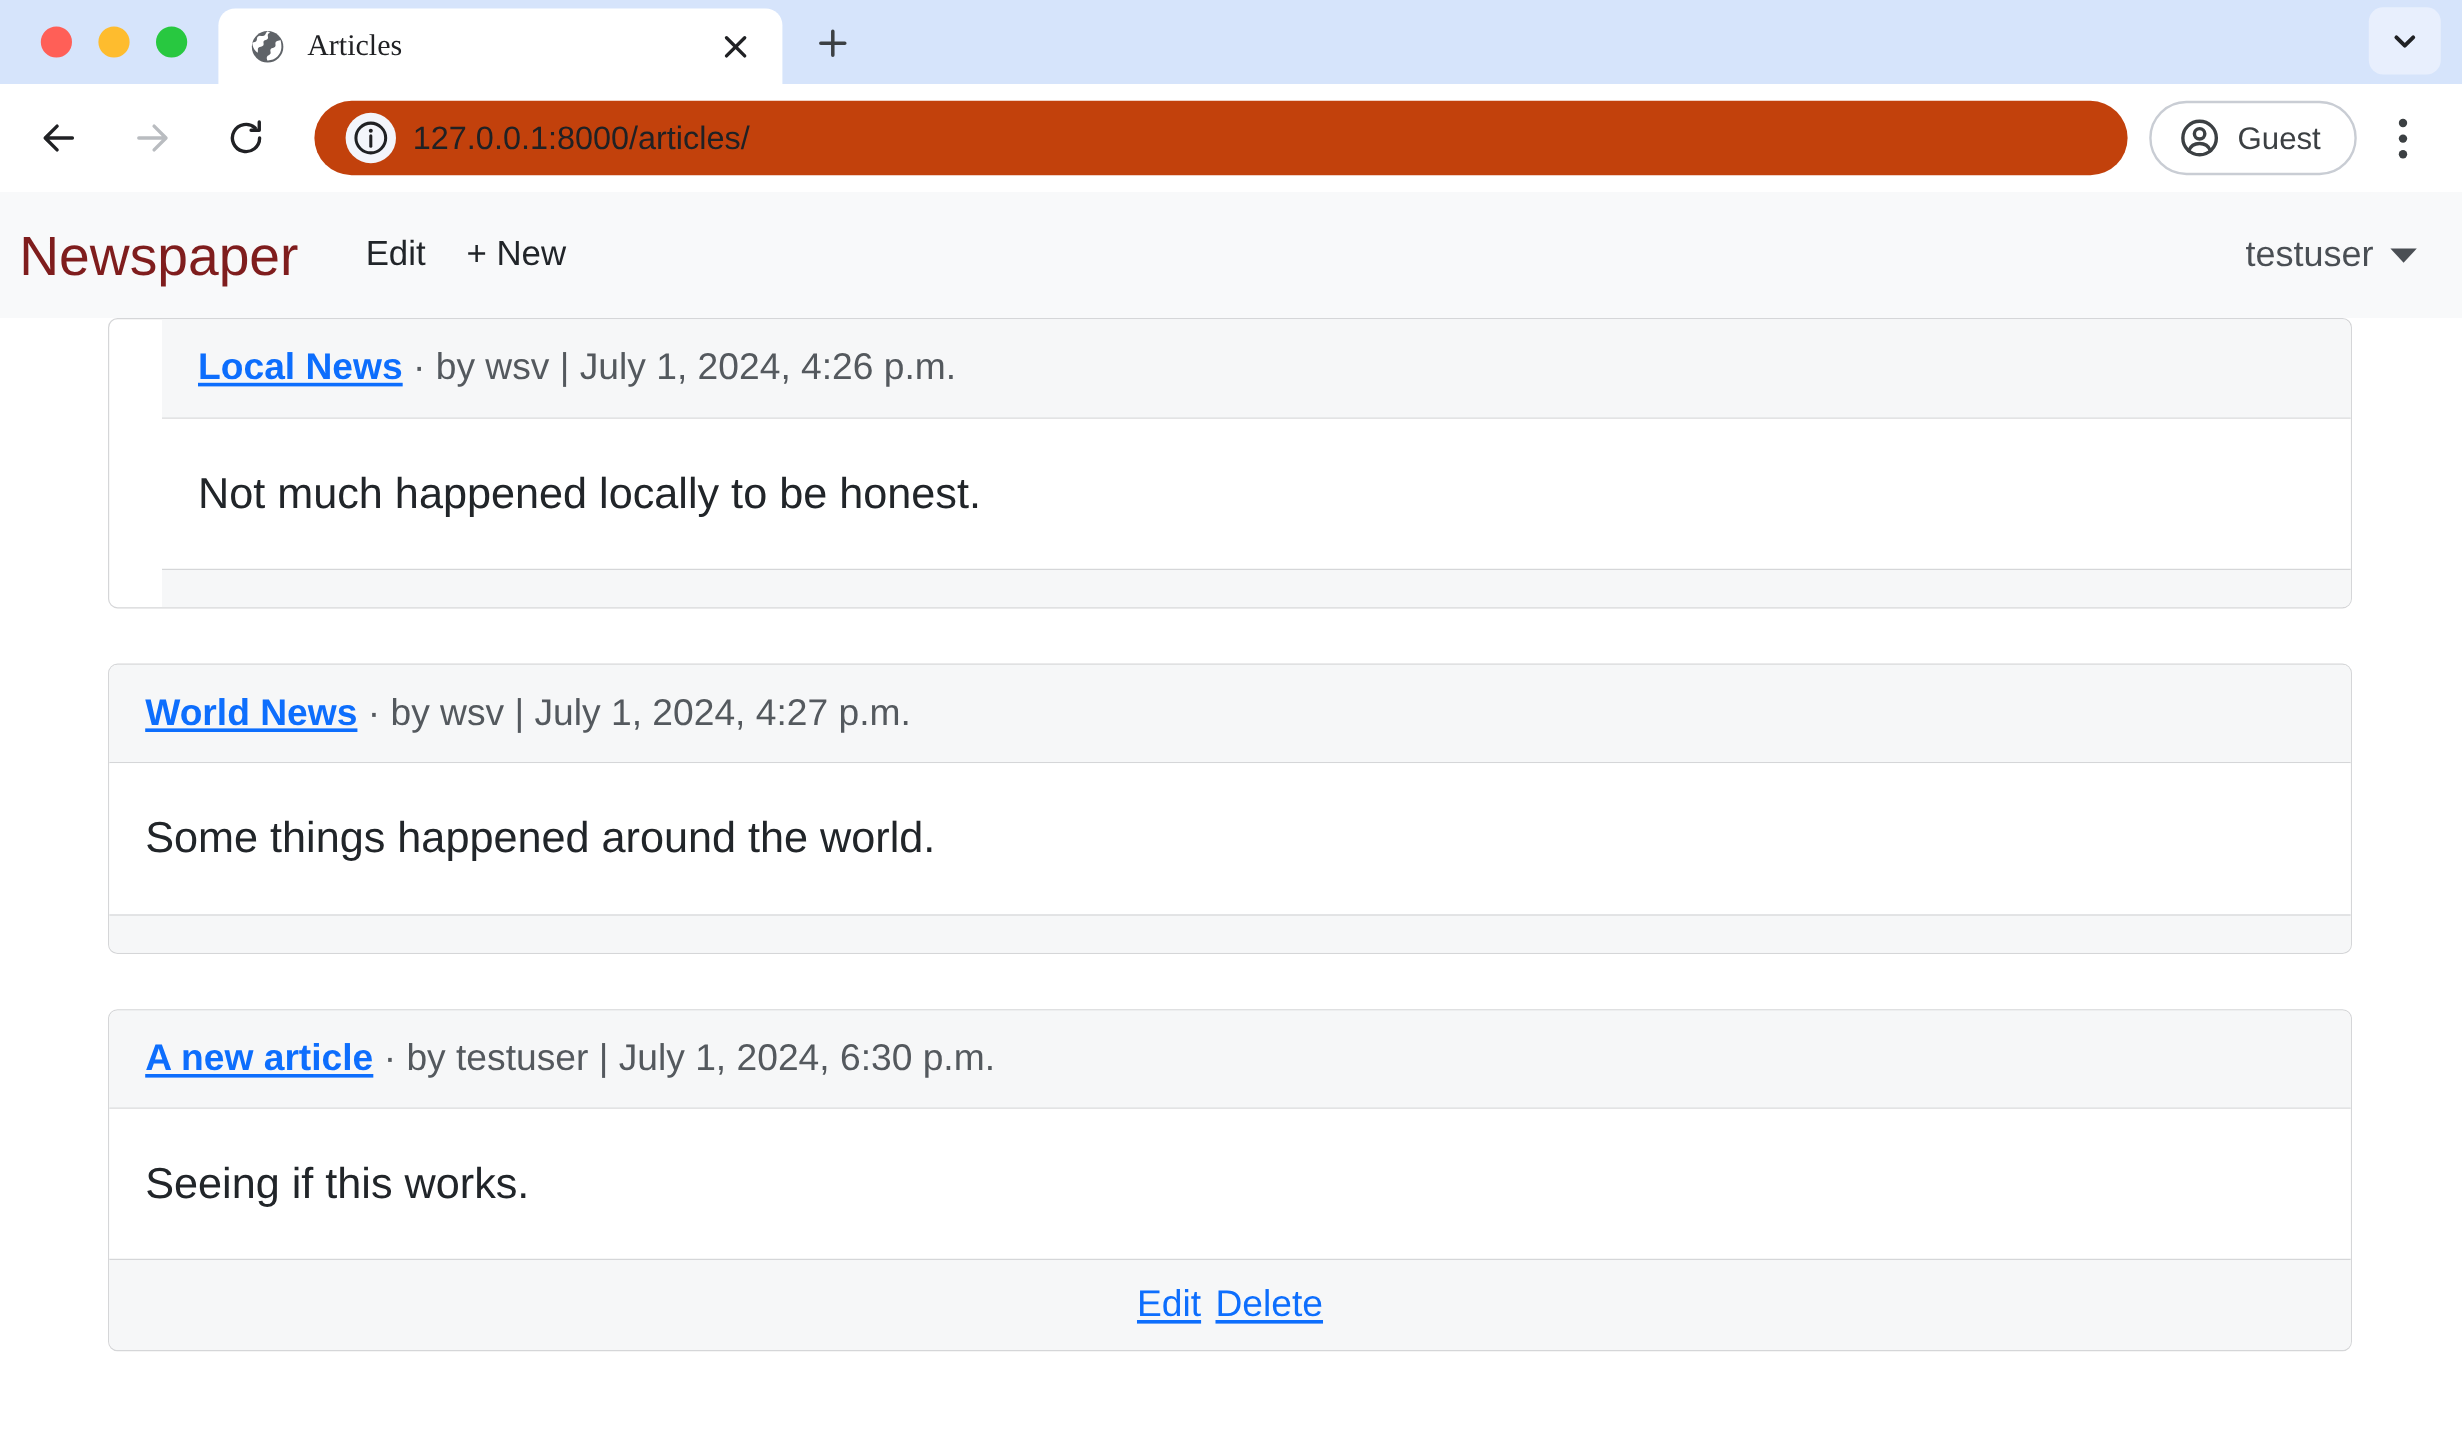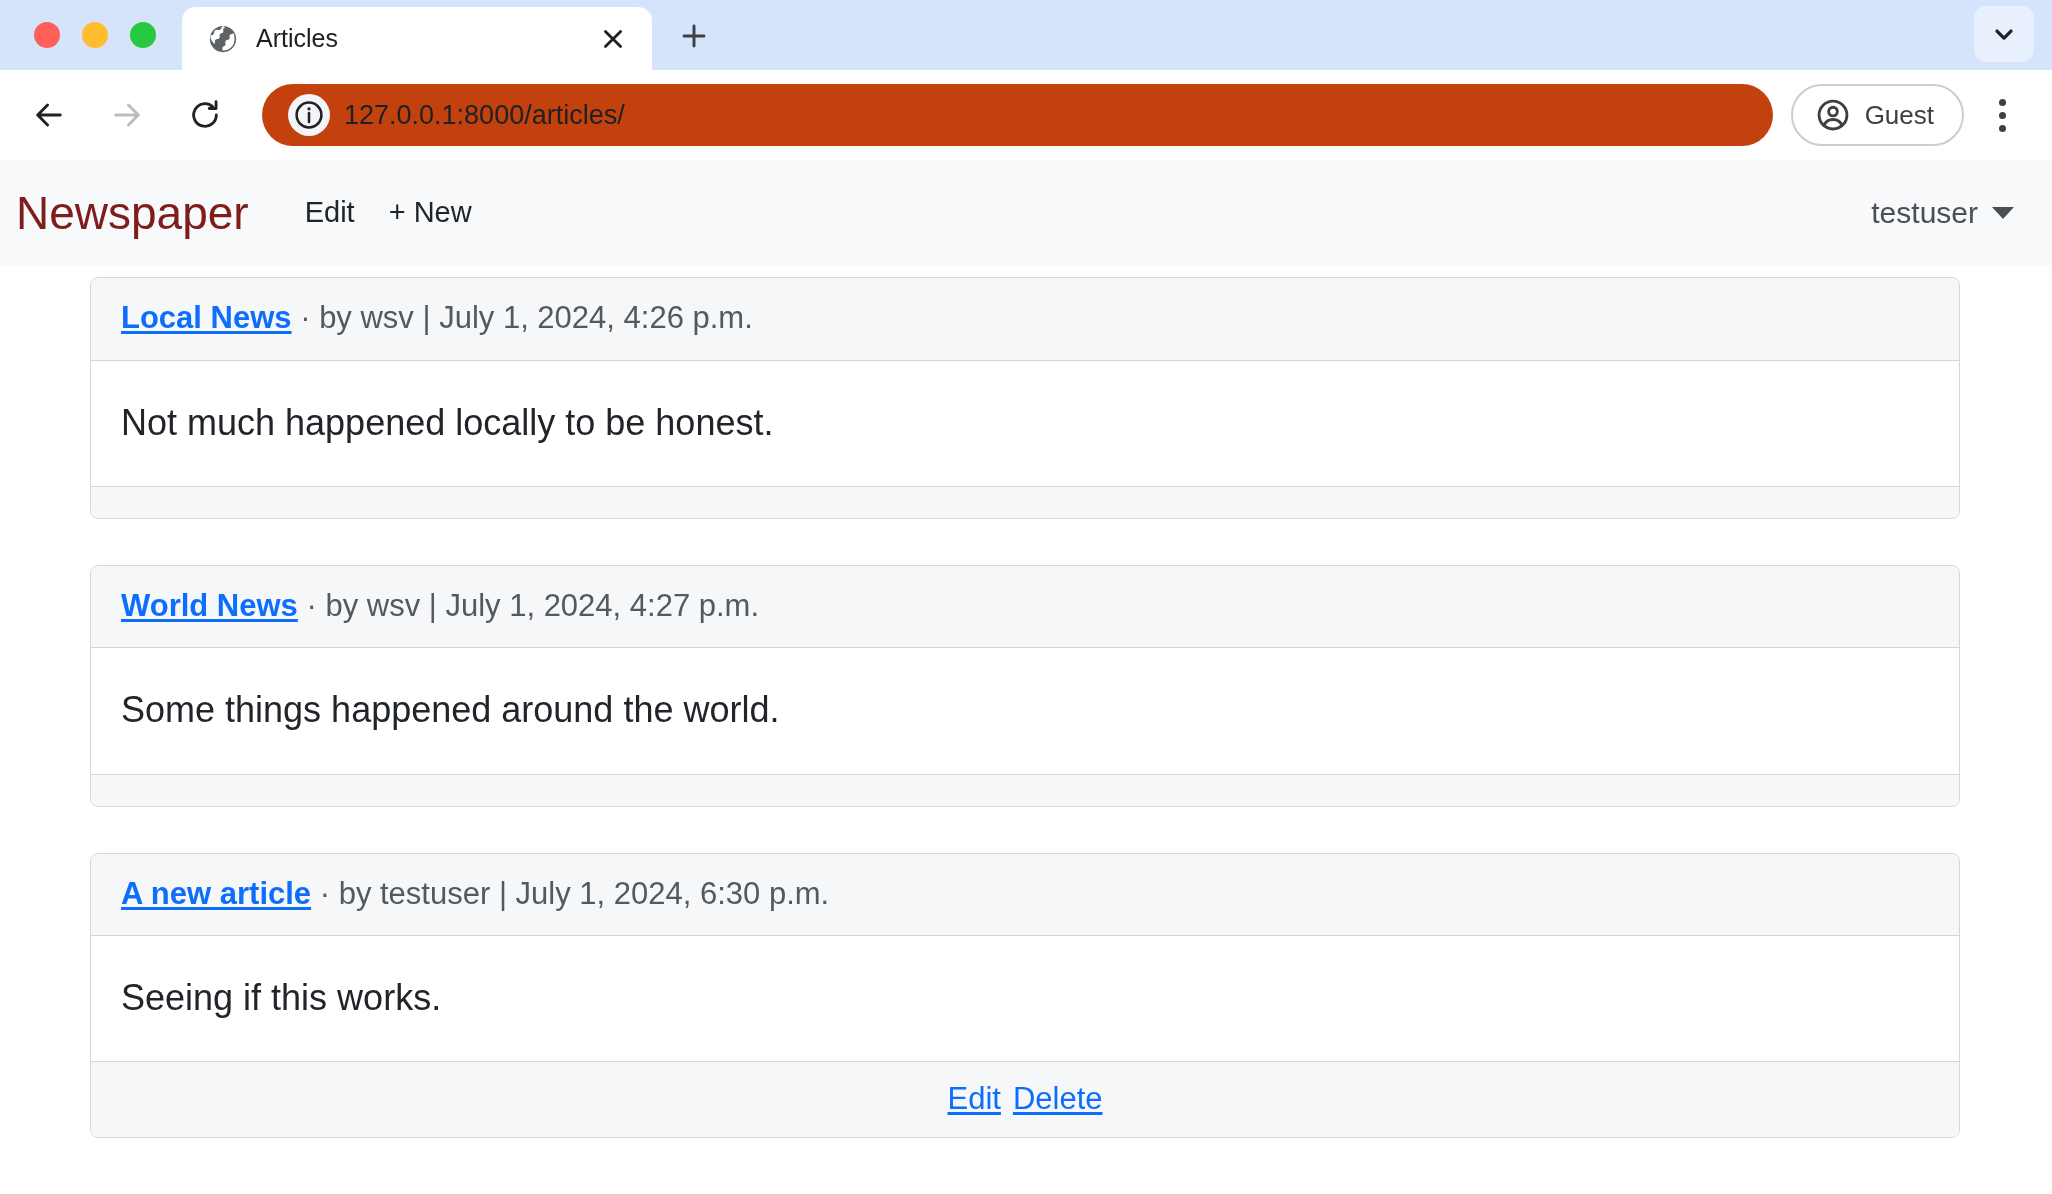--- a/index.html
+++ b/index.html
@@ -46,20 +46,21 @@
   .tab {
     width: 470px;
     height: 63px;
     background: #ffffff;
     border-radius: 14px 14px 0 0;
     display: flex;
     align-items: center;
     padding: 0 22px 0 26px;
     gap: 18px;
     position: relative;
+    font-family: Liberation Serif, serif;
   }
   .tab-favicon { width: 30px; height: 30px; flex: none; display:block; }
   .tab-title {
     font-size: 25px;
     color: #202124;
     flex: 1;
     white-space: nowrap;
     overflow: hidden;
     text-overflow: ellipsis;
     line-height: 1;
@@ -205,21 +206,21 @@
     padding: 0 92px 0 90px;
   }
 
   .card {
     border: 1px solid #d5d6d8;
     border-radius: 8px;
     overflow: hidden;
     background: #ffffff;
     margin-bottom: 46px;
   }
-  .card:first-child { margin-top: 12px; }
+  .card:first-child { margin-top: 0; padding-left: 44px; }
 
   .card-header {
     background: #f6f7f8;
     border-bottom: 1px solid #d5d6d8;
     padding: 22px 30px 24px 30px;
     font-size: 31px;
     line-height: 1.15;
     color: #54595e;
     white-space: nowrap;
     overflow: hidden;

